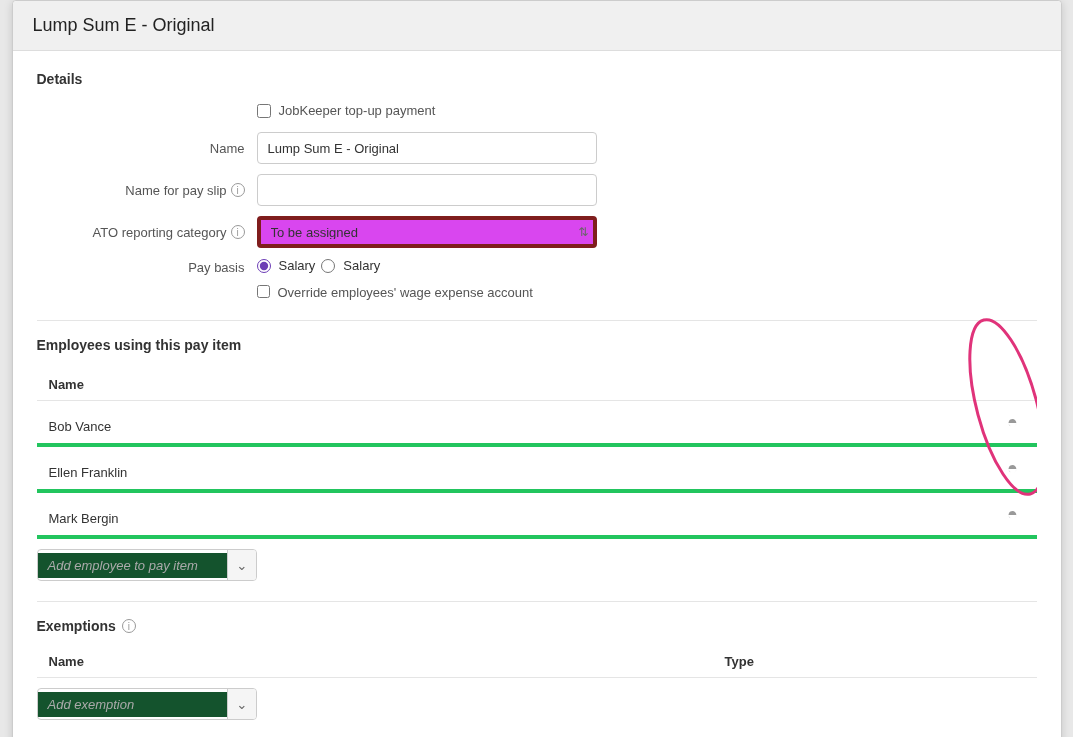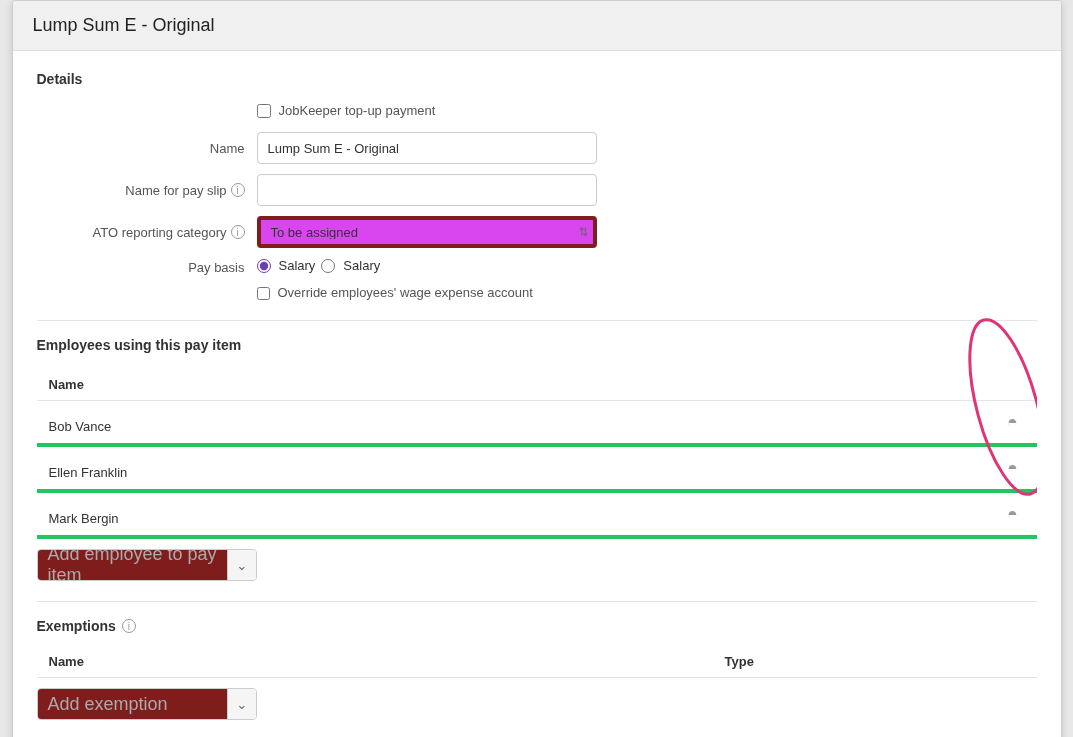--- a/index.html
+++ b/index.html
@@ -196,23 +196,24 @@
       border: 1px solid #ccc;
       border-radius: 4px;
       overflow: hidden;
       width: 220px;
       margin-top: 10px;
       height: 32px;
     }
     .add-dropdown-text {
       flex: 1;
       padding: 5px 10px;
-      font-size: 18px;
+      font-size: 13px;
       color: #aaa;
-      background: #7f1d1d;
+      background: #14532d;
+      font-style: italic;
     }
     .add-dropdown-btn {
       border: none;
       border-left: 1px solid #ccc;
       background: #f5f5f5;
       padding: 0 8px;
       cursor: pointer;
       height: 100%;
       display: flex;
       align-items: center;
@@ -301,21 +302,21 @@
             <div class="radio-row">
               <input type="radio" name="pay_basis" style="">
               <span class="radio-label">Salary</span>
             </div>
           </div>
         </div>
       </div>
 
       <div class="form-row" style="margin-top:4px;">
         <div class="form-label"></div>
-        <div class="form-control" style="display:flex;align-items:flex-end;gap:8px;">
+        <div class="form-control" style="display:flex;align-items:flex-start;gap:8px;">
           <input type="checkbox" style="">
           <span class="checkbox-label">Override employees' wage expense account</span>
         </div>
       </div>
     </div>
 
     <hr class="divider">
 
     <div class="employees-section employees-wrapper">
       <div class="section-title">Employees using this pay item</div>

